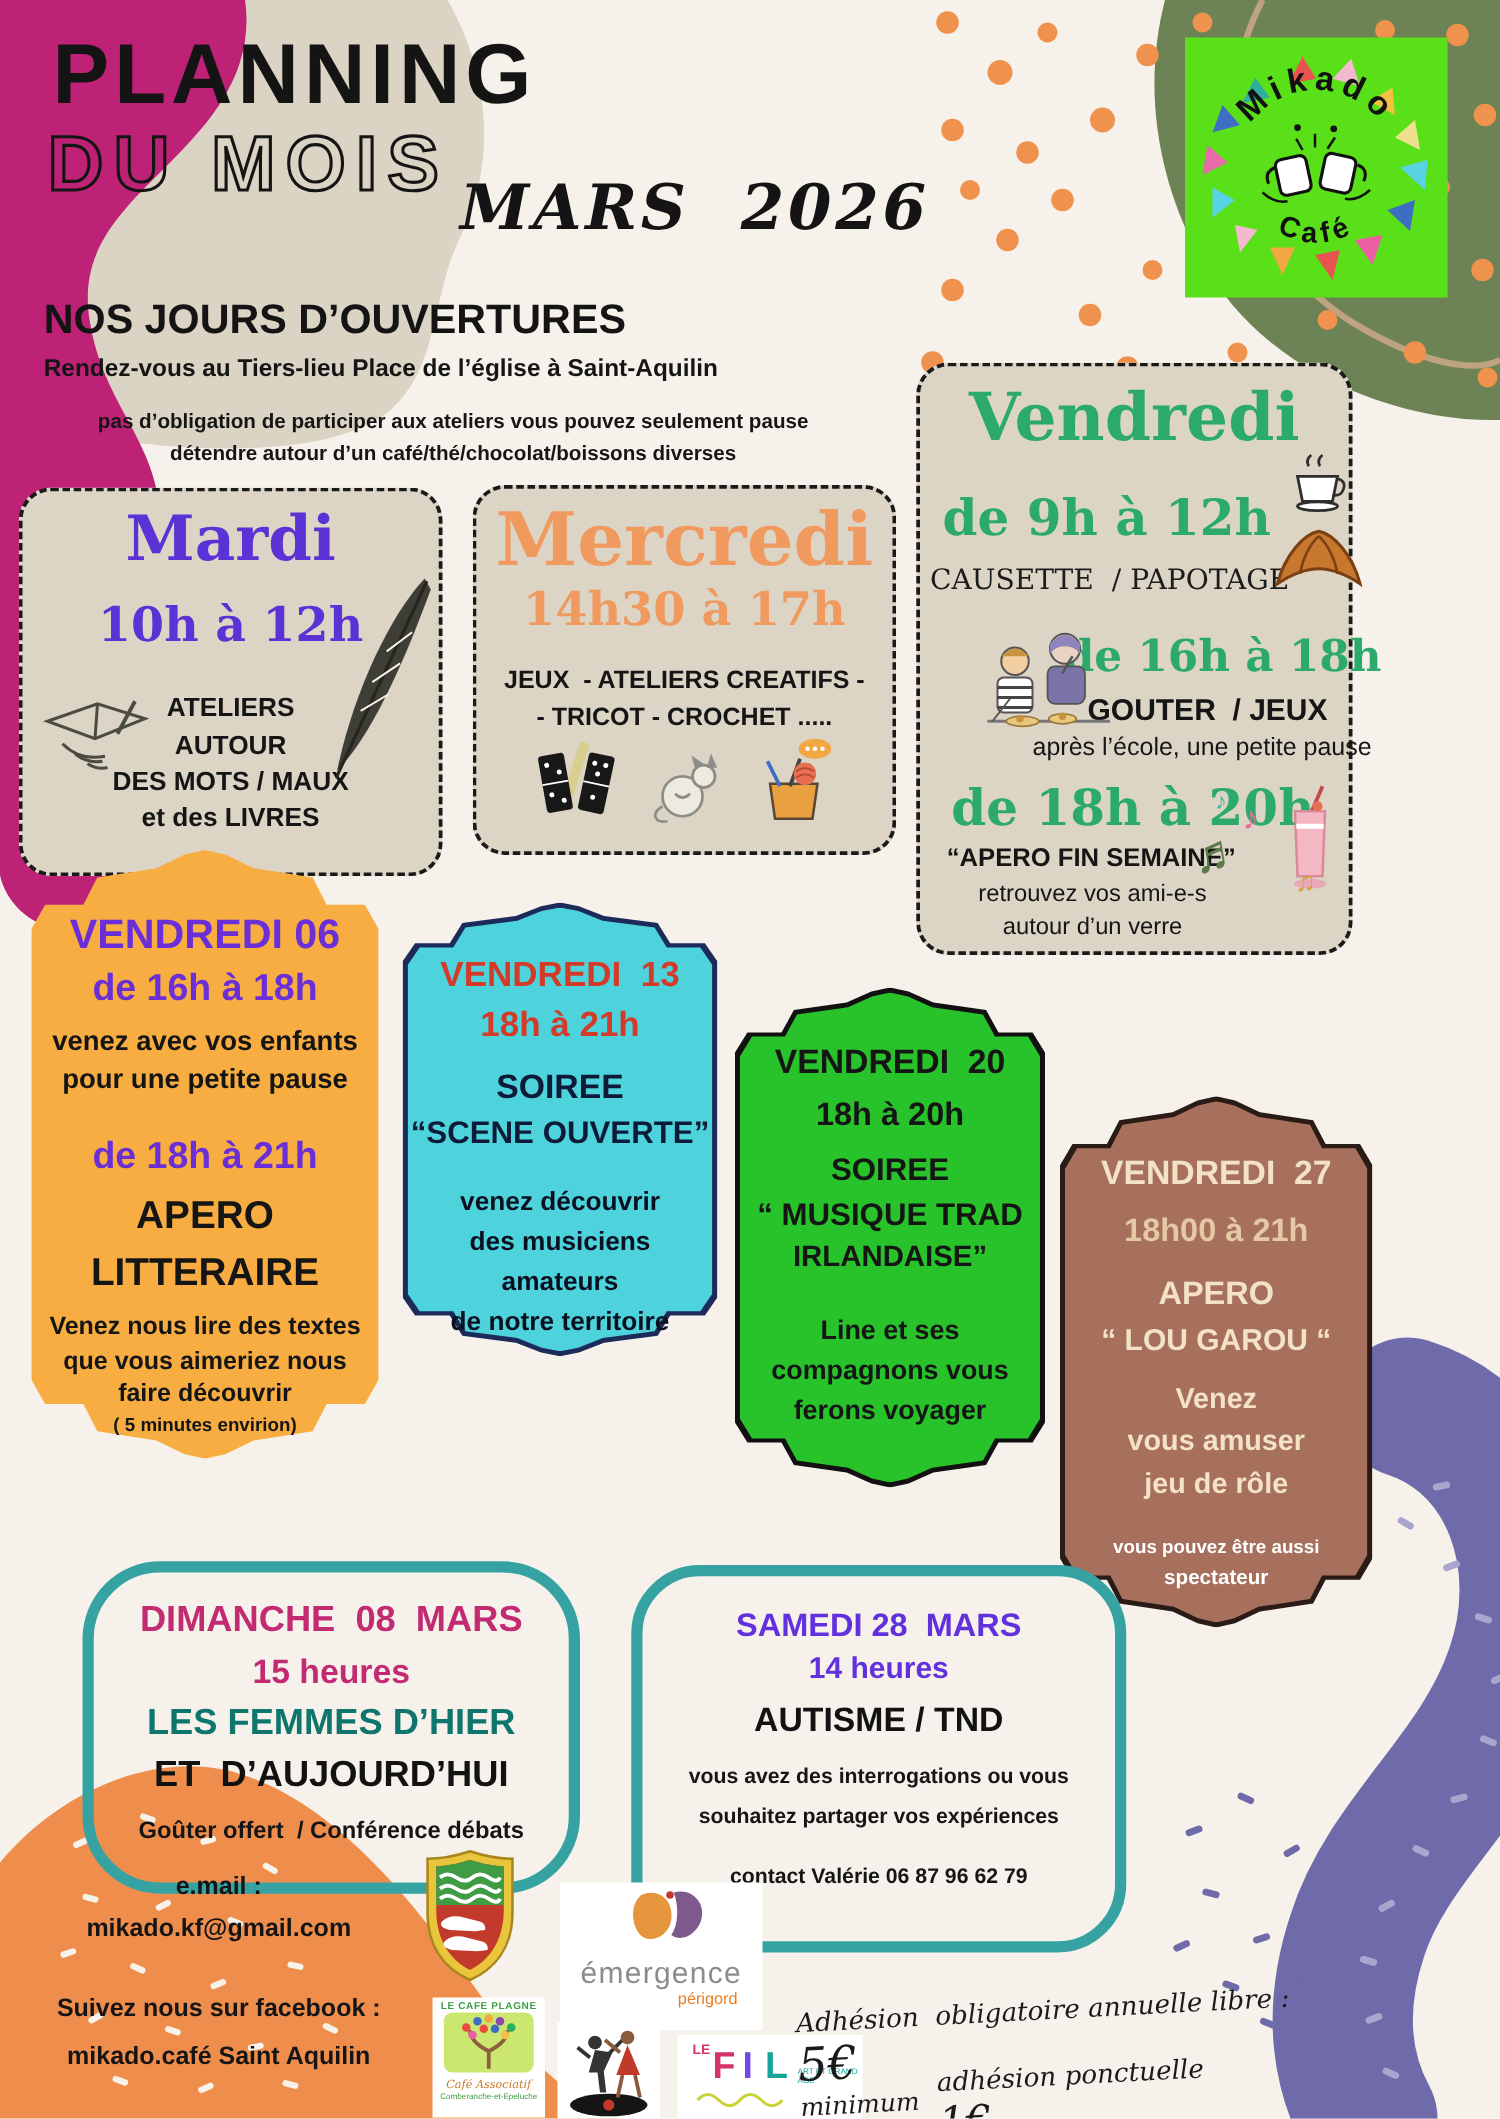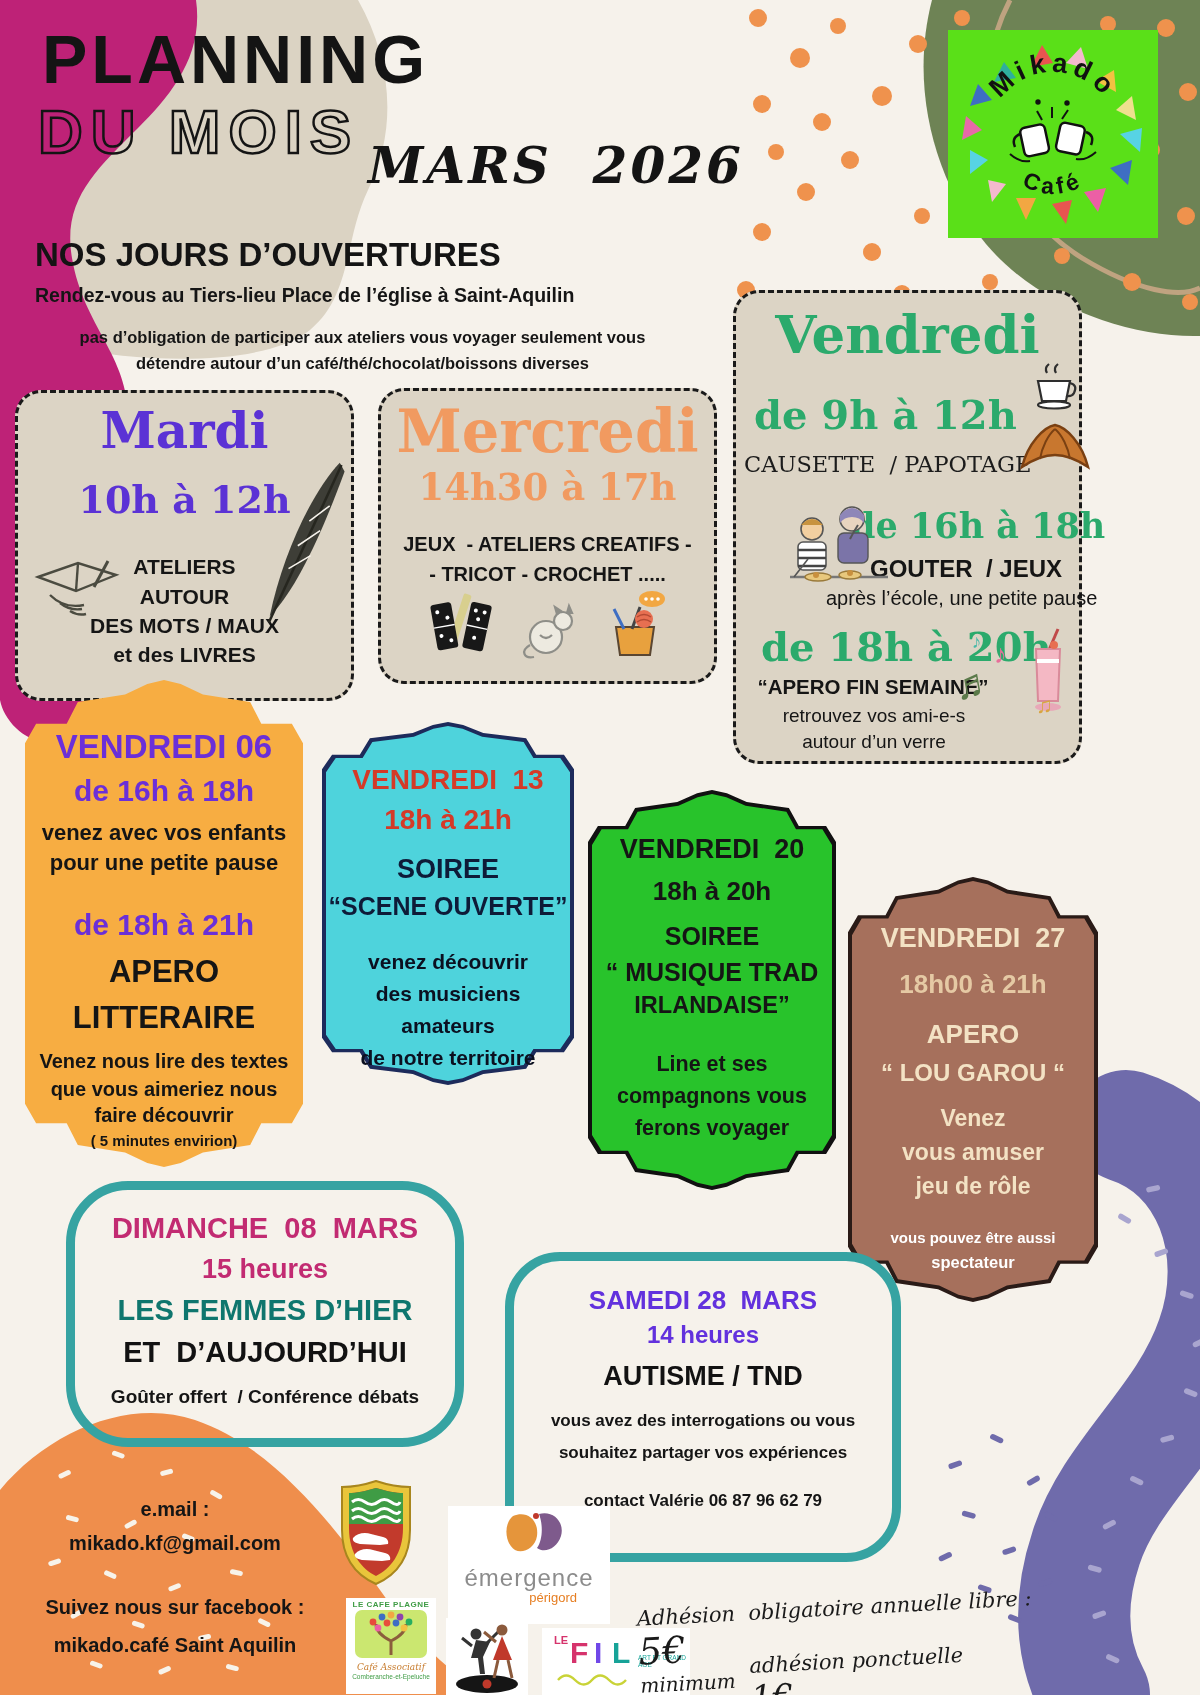--- a/index.html
+++ b/index.html
@@ -153,21 +153,21 @@
           <path d="M94,90 l-5,-9"></path>
           <path d="M114,89 l6,-9"></path>
         <circle cx="90" cy="72" r="1.7" fill="#111"></circle>
           <circle cx="119" cy="73" r="1.7" fill="#111"></circle>
       </g>
     </svg>
   </div>
 
   <div class="abs pre" style="left:35px;top:236px;font-size:33px;font-weight:800;color:#141414;">NOS JOURS D’OUVERTURES</div>
   <div class="abs pre" style="left:35px;top:284px;font-size:19.5px;font-weight:700;">Rendez-vous au Tiers-lieu Place de l’église à Saint-Aquilin</div>
-  <div class="abs ctr" style="left:40px;width:645px;top:328px;font-size:16.5px;font-weight:700;">pas d’obligation de participer aux ateliers vous voyager seulement vous</div>
+  <div class="abs ctr" style="left:40px;width:645px;top:328px;font-size:16.5px;font-weight:700;">pas d’obligation de participer aux ateliers vous pouvez seulement pause</div>
   <div class="abs ctr" style="left:40px;width:645px;top:354px;font-size:16.5px;font-weight:700;">détendre autour d’un café/thé/chocolat/boissons diverses</div>
 
   <div class="dashbox" style="left:15px;top:390px;width:333px;height:305px;">
     <div class="line serif" style="top:8px;font-size:50px;font-weight:700;color:#5B32D5;">Mardi</div>
     <div class="line serif" style="top:84px;font-size:38px;font-weight:700;color:#5B32D5;">10h à 12h</div>
     <div class="line" style="top:162px;font-size:21px;font-weight:800;">ATELIERS</div>
     <div class="line" style="top:192px;font-size:21px;font-weight:800;">AUTOUR</div>
     <div class="line" style="top:221px;font-size:21px;font-weight:800;">DES MOTS / MAUX</div>
     <div class="line" style="top:250px;font-size:21px;font-weight:800;">et des LIVRES</div>
     <svg class="abs" style="left:250px;top:58px;" width="78" height="188" viewBox="0 0 78 188">
@@ -334,21 +334,21 @@
     <div class="line" style="top:92px;font-size:26px;font-weight:800;color:#E5C9A4;">18h00 à 21h</div>
     <div class="line" style="top:142px;font-size:26px;font-weight:800;color:#F3E2C4;">APERO</div>
     <div class="line" style="top:182px;font-size:24px;font-weight:800;color:#F3E2C4;">“ LOU GAROU “</div>
     <div class="line" style="top:228px;font-size:23px;font-weight:700;color:#F3E2C4;">Venez</div>
     <div class="line" style="top:262px;font-size:23px;font-weight:700;color:#F3E2C4;">vous amuser</div>
     <div class="line" style="top:296px;font-size:23px;font-weight:700;color:#F3E2C4;">jeu de rôle</div>
     <div class="line" style="top:352px;font-size:15px;font-weight:700;color:#FFFFFF;">vous pouvez être aussi</div>
     <div class="line" style="top:376px;font-size:16.5px;font-weight:700;color:#FFFFFF;">spectateur</div>
   </div>
 
-  <div class="abs" style="left:66px;top:1181px;width:380px;height:248px;border:9px solid #36A3A2;border-radius:62px;">
+  <div class="abs" style="left:66px;top:1249px;width:380px;height:248px;border:9px solid #36A3A2;border-radius:62px;">
     <div class="line" style="top:22px;font-size:29px;font-weight:800;color:#C22B72;">DIMANCHE  08  MARS</div>
     <div class="line" style="top:64px;font-size:27px;font-weight:800;color:#C22B72;">15 heures</div>
     <div class="line" style="top:104px;font-size:29px;font-weight:700;color:#0f766e;">LES FEMMES D’HIER</div>
     <div class="line" style="top:146px;font-size:29px;font-weight:700;color:#121212;">ET  D’AUJOURD’HUI</div>
     <div class="line" style="top:196px;font-size:19px;font-weight:700;">Goûter offert  / Conférence débats</div>
   </div>
 
   <div class="abs" style="left:505px;top:1252px;width:378px;height:292px;border:9px solid #36A3A2;border-radius:55px;background:#F6F2EB;">
     <div class="line" style="top:24px;font-size:26px;font-weight:800;color:#6231DD;">SAMEDI 28  MARS</div>
     <div class="line" style="top:60px;font-size:24px;font-weight:800;color:#6231DD;">14 heures</div>
@@ -378,21 +378,21 @@
     </g>
   </svg>
 
   <div class="abs" style="left:448px;top:1506px;width:162px;height:118px;background:#fff;text-align:center;">
     <svg width="80" height="52" viewBox="0 0 80 52" style="margin-top:4px;">
       <path d="M24,6 C38,0 50,10 48,26 C46,38 34,44 26,40 C16,34 14,14 24,6 Z" fill="#E5953B"></path>
       <path d="M50,4 C64,0 76,12 72,26 C68,38 56,44 48,38 C54,30 54,14 50,4 Z" fill="#7E5A8C"></path>
       <circle cx="47" cy="6" r="3" fill="#C0392B"></circle>
     </svg>
     <div style="font-size:24px;color:#8C8C8C;letter-spacing:1px;line-height:1;">émergence</div>
-    <div style="font-size:13px;color:#E67E22;text-align:right;padding-right:33px;margin-left:23px;">périgord</div>
+    <div style="font-size:13px;color:#E67E22;text-align:right;padding-right:20px;margin-left:23px;">périgord</div>
   </div>
 
   <div class="abs" style="left:346px;top:1598px;width:90px;height:96px;background:#fff;text-align:center;overflow:hidden;">
     <div style="font-size:8px;font-weight:700;color:#3F9C45;letter-spacing:.5px;margin-top:2px;">LE CAFE PLAGNE</div>
     <svg width="76" height="50" viewBox="0 0 76 50">
       <rect x="2" y="1" width="72" height="48" rx="7" fill="#CBE770"></rect>
       <path d="M38,46 v-14 M38,32 c-8,-4 -15,-10 -15,-17 M38,32 c8,-4 15,-10 15,-17" stroke="#8B5E3C" stroke-width="3" fill="none"></path>
       <circle cx="20" cy="13" r="3.4" fill="#E74C3C"></circle>
         <circle cx="29" cy="8" r="3.4" fill="#3E6EC3"></circle>
       <circle cx="38" cy="6" r="3.4" fill="#F2A742"></circle>

